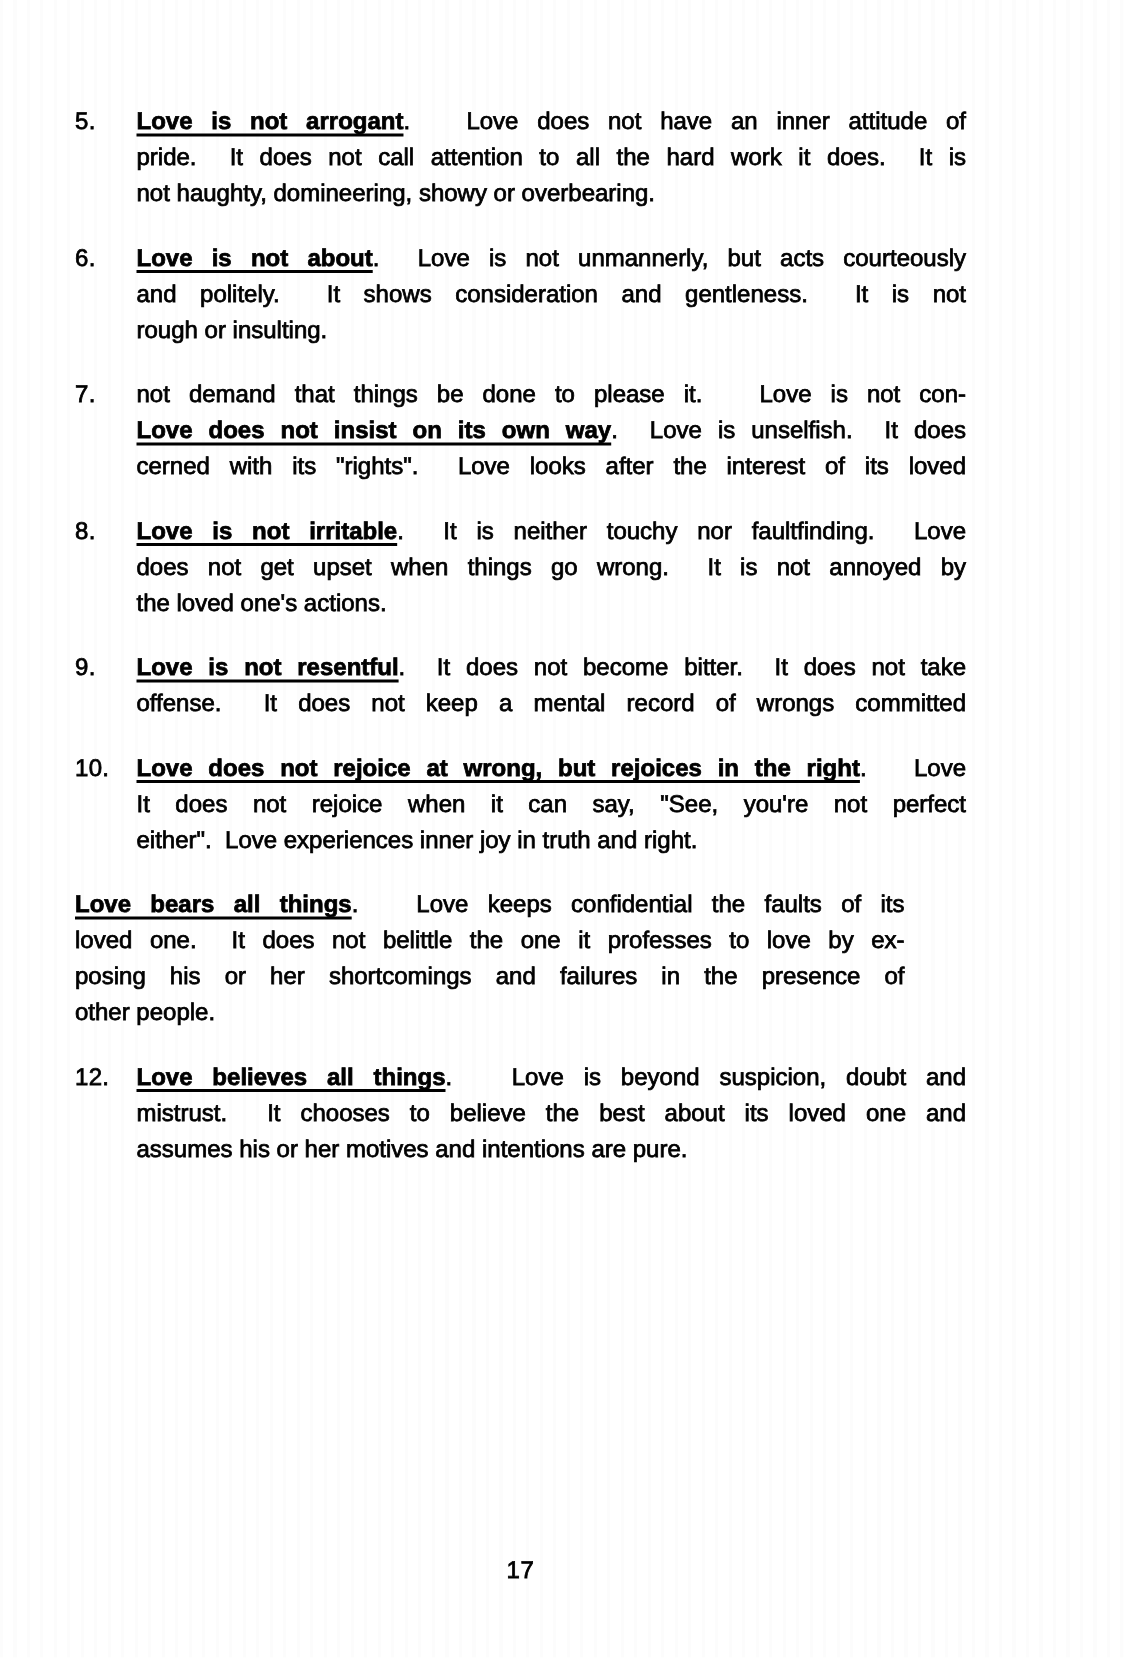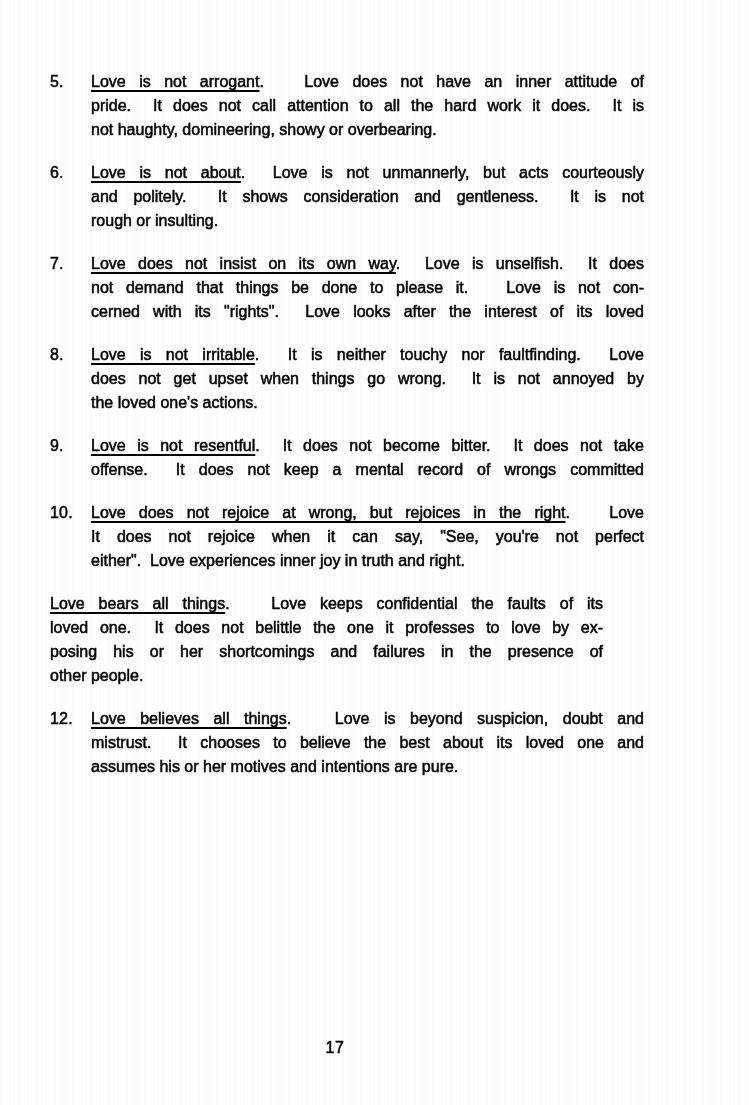--- a/index.html
+++ b/index.html
@@ -53,24 +53,25 @@
     text-align-last: justify;
   }
   .line.last {
     text-align: right;
     text-align-last: left;
   }
   .u {
     text-decoration: underline;
     text-decoration-thickness: 2px;
     text-underline-offset: 3px;
+    font-weight: bold;
   }
   .footer {
     position: absolute;
-    left: 38px;
+    left: 50px;
     top: 1036px;
     width: 594px;
     text-align: center;
     font-size: 16px;
     line-height: 24px;
     -webkit-text-stroke: 0.5px #000;
     letter-spacing: 0.5px;
   }
 </style>
 </head>
@@ -93,22 +94,22 @@
     <div class="itext">
         <div class="line"><span class="u">Love is not about</span>.  Love is not unmannerly, but acts courteously</div>
         <div class="line">and politely.  It shows consideration and gentleness.  It is not</div>
         <div class="line last">rough or insulting.</div>
       </div>
   </div>
 
   <div class="item">
     <div class="num">7.</div>
     <div class="itext">
+        <div class="line">not demand that things be done to please it.   Love is not con-</div>
         <div class="line"><span class="u">Love does not insist on its own way</span>.  Love is unselfish.  It does</div>
-        <div class="line">not demand that things be done to please it.   Love is not con-</div>
         <div class="line">cerned with its "rights".  Love looks after the interest of its loved</div>
       </div>
   </div>
 
   <div class="item">
     <div class="num">8.</div>
     <div class="itext">
         <div class="line"><span class="u">Love is not irritable</span>.  It is neither touchy nor faultfinding.  Love</div>
         <div class="line">does not get upset when things go wrong.  It is not annoyed by</div>
         <div class="line last">the loved one's actions.</div>

